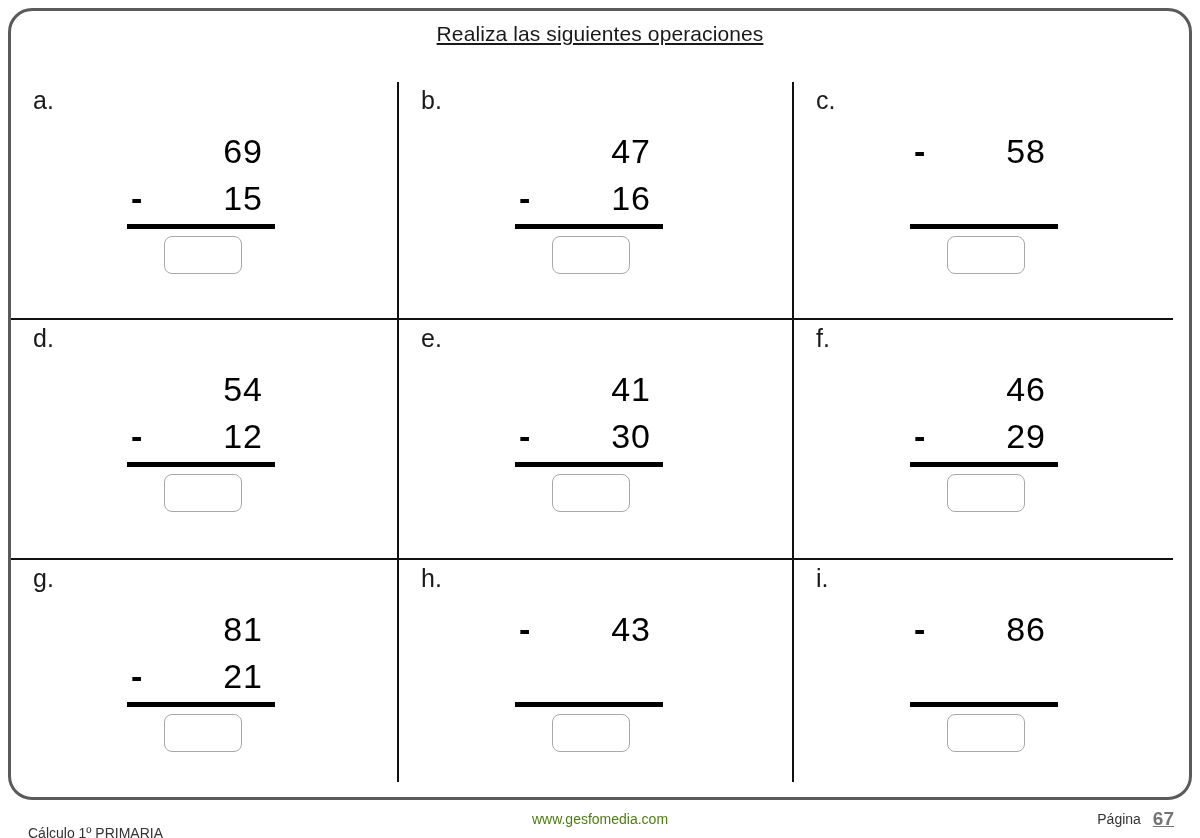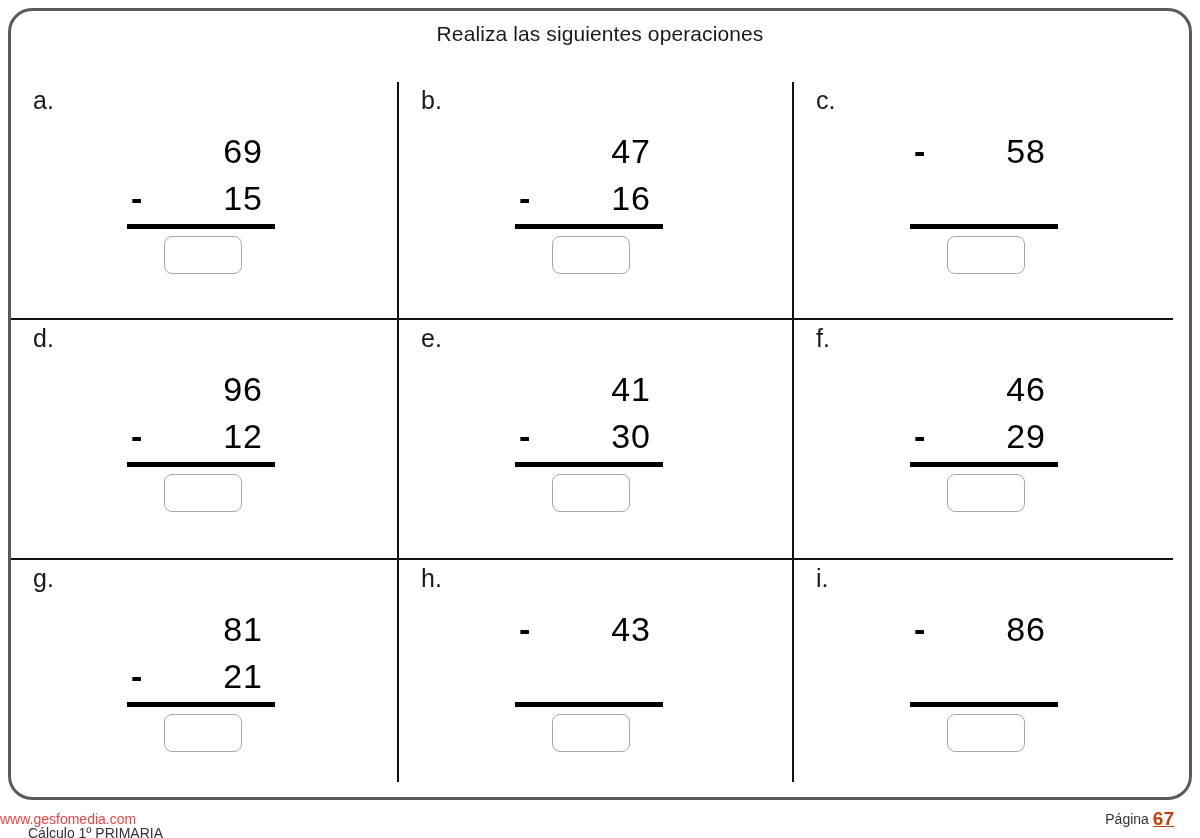--- a/index.html
+++ b/index.html
@@ -37,20 +37,21 @@
   
   .title {
     position: absolute;
     left: 0;
     top: 22px;
     width: 100%;
     text-align: center;
     font-size: 21px;
     color: #1a1a1a;
     letter-spacing: 0.1px;
+    text-decoration: underline;
   }
 
   
   .grid {
     position: absolute;
     left: 11px;
     top: 82px;
     width: 1162px;
     height: 700px;
   }
@@ -169,37 +170,37 @@
     top: 4px;
     font-size: 14px;
     color: #333333;
     margin-top: 15px;
   }
   .footer-center {
     position: absolute;
     left: 0;
     top: 5px;
     width: 1200px;
-    text-align: left;
+    text-align: center;
     font-size: 14px;
-    color: #ef4444;
+    color: #4d7c0f;
   }
   .footer-right {
     position: absolute;
     right: 26px;
     top: 2px;
     font-size: 14px;
     color: #333333;
     white-space: nowrap;
   }
   .footer-right .pagenum {
     font-size: 19px;
     font-weight: bold;
-    color: #c2410c;
-    margin-left: 4px;
+    color: #737373;
+    margin-left: 12px;
     vertical-align: -1px;
     text-decoration: underline;
   }
 </style>
 </head>
 <body>
 
 <div class="page">
 
   <div class="frame"></div>
@@ -252,21 +253,21 @@
         </div>
         <div class="rule"></div>
         <div class="answer-box"></div>
       </div>
     </div>
 
     <div class="cell r1 c0">
       <div class="cell-label">d.</div>
       <div class="sum">
         <div class="sum-row">
-          <span class="operand">96</span>
+          <span class="operand">54</span>
         </div>
         <div class="sum-row">
           <span class="op-sign">-</span>
           <span class="operand">12</span>
         </div>
         <div class="rule"></div>
         <div class="answer-box"></div>
       </div>
     </div>
 

